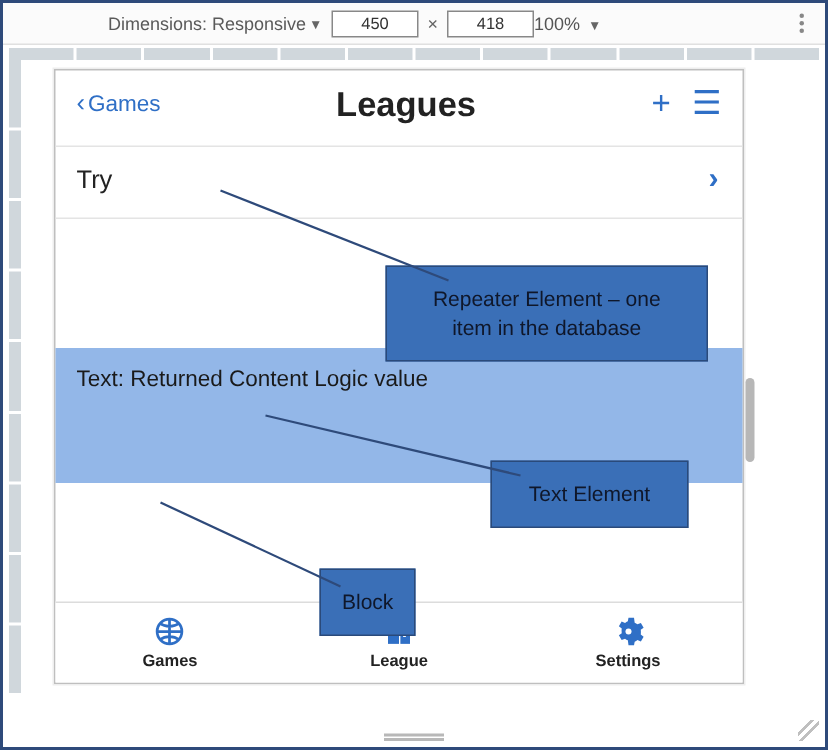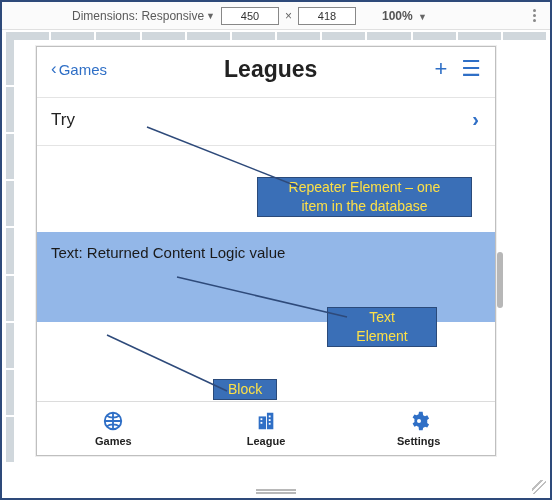--- a/index.html
+++ b/index.html
@@ -19,21 +19,21 @@
     justify-content: flex-end;
   }
   .dt-drop { color: #666; font-size: 9px; margin: 0 6px 0 2px; }
   .dt-size-input {
     width: 58px; height: 18px;
     border: 1px solid #888; background: #fff;
     text-align: center; font-size: 11px; color: #333;
     padding: 1px 0;
   }
   .dt-x { margin: 0 6px; color: #666; }
-  .dt-zoom { margin-left: 26px; color: #555; font-weight: bold; }
+  .dt-zoom { color: #555; }
   .dt-kebab { margin-left: auto; font-size: 16px; color: #888; letter-spacing: 0; line-height: 6px; padding: 0 4px; cursor: pointer; }
   .dt-kebab div { width:3px; height:3px; background:#888; border-radius:50%; margin:2px auto; }
 
   
   .ruler-h {
     height: 8px; background: #d0d7dc; margin: 2px 4px 0 4px;
     display: flex;
   }
   .ruler-h span { flex: 1; border-right: 2px solid #fff; }
   .ruler-h span:last-child { border-right: none; }
@@ -92,24 +92,24 @@
     padding: 12px 14px 32px 14px;
     color:#1a1a1a;
     font-size: 15px;
     min-height: 90px;
   }
 
   
   .callout {
     position:absolute;
     background:#3a6fb7;
-    color:#fde047;
+    color:#0f172a;
     border:1px solid #2a4a7a;
     font-size:14px;
-    padding:0 14px;
+    padding:12px 14px;
     text-align:center;
     line-height:1.35;
     white-space:pre-line;
     pointer-events:none;
   }
 
   
   .tabbar {
     position:absolute; left:0; right:0; bottom:0;
     height: 54px;
@@ -243,21 +243,21 @@
               <path d="M12 8a4 4 0 100 8 4 4 0 000-8zm9 4a7 7 0 00-.1-1.2l2.1-1.6-2-3.4-2.5 1a7 7 0 00-2-1.2L16 2h-4l-.5 2.6a7 7 0 00-2 1.2l-2.5-1-2 3.4 2.1 1.6A7 7 0 007 12c0 .4 0 .8.1 1.2L5 14.8l2 3.4 2.5-1a7 7 0 002 1.2L12 22h4l.5-2.6a7 7 0 002-1.2l2.5 1 2-3.4-2.1-1.6c.1-.4.1-.8.1-1.2z"></path>
               <circle cx="12" cy="12" r="2.2" fill="#fff"></circle>
             </svg>
           </span>
           <span class="lbl">Settings</span>
         </div>
       </div>
 
       <div class="callout" style="left:220px; top:130px; width:215px;">Repeater Element – one
 item in the database</div>
-      <div class="callout" style="left:290px; top:260px; width:110px;">Text Element</div>
+      <div class="callout" style="left:290px; top:260px; width:132px;">Text Element</div>
       <div class="callout" style="left:176px; top:332px; width:64px;">Block</div>
 
       <svg class="lines" width="460" height="410">
         <line x1="110" y1="80" x2="262" y2="140" stroke="#2e4a7a" stroke-width="1.5"></line>
         <line x1="140" y1="230" x2="310" y2="270" stroke="#2e4a7a" stroke-width="1.5"></line>
         <line x1="70" y1="288" x2="190" y2="344" stroke="#2e4a7a" stroke-width="1.5"></line>
       </svg>
 
       <div class="dev-scroll-thumb"></div>
     </div>

